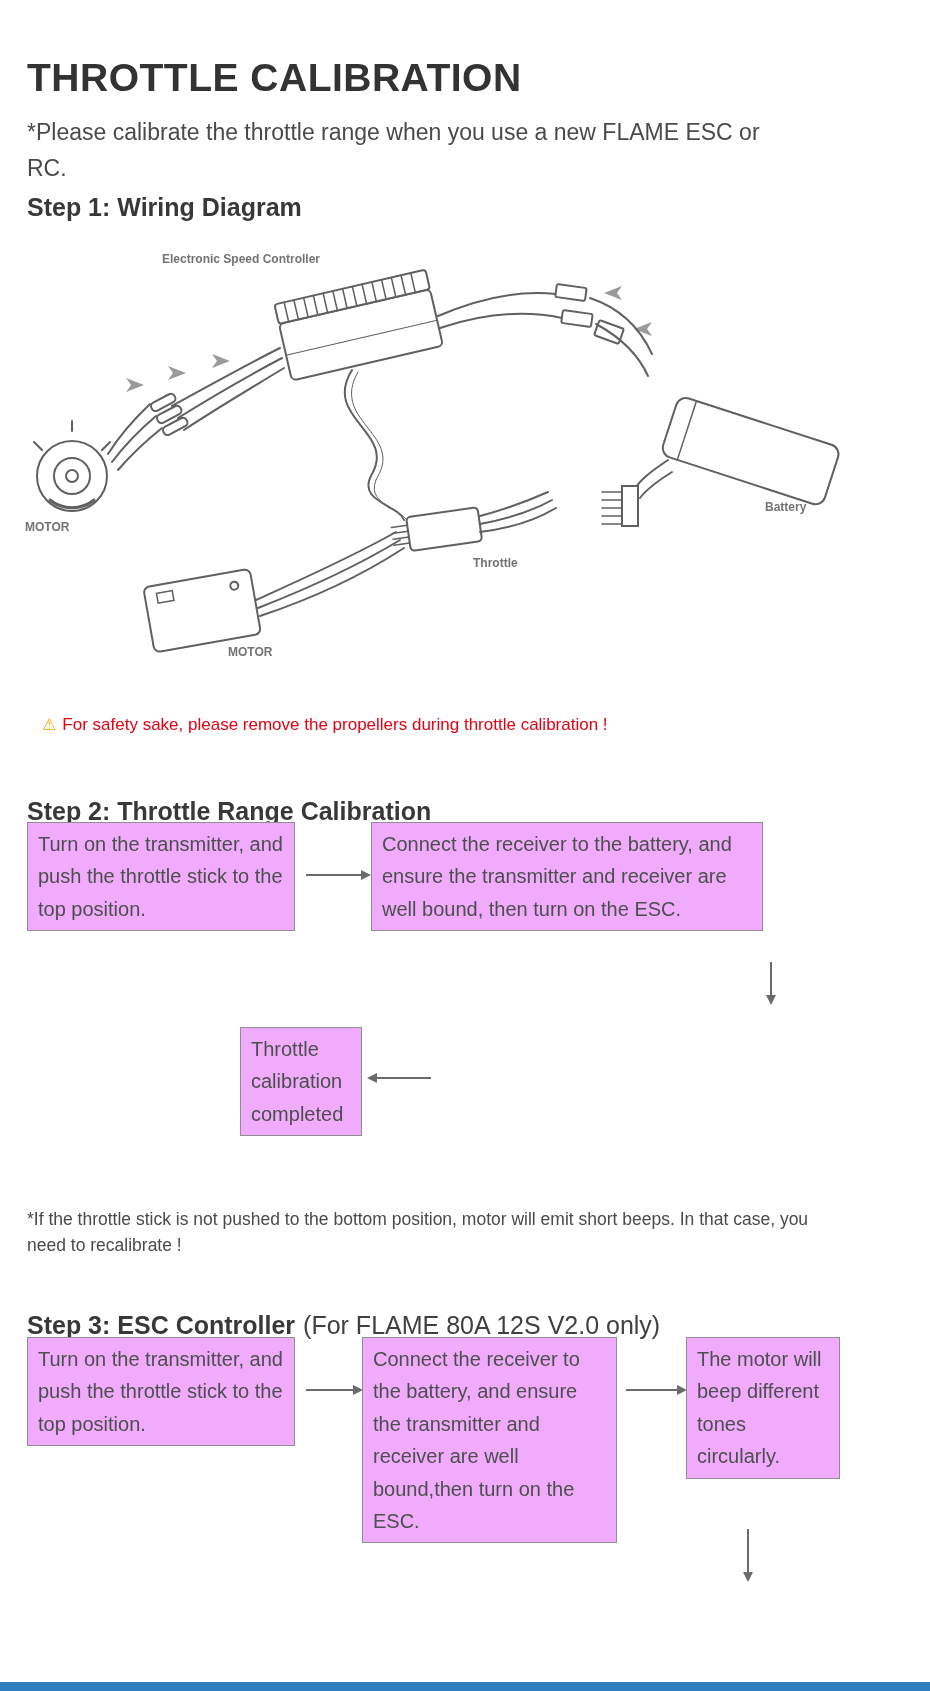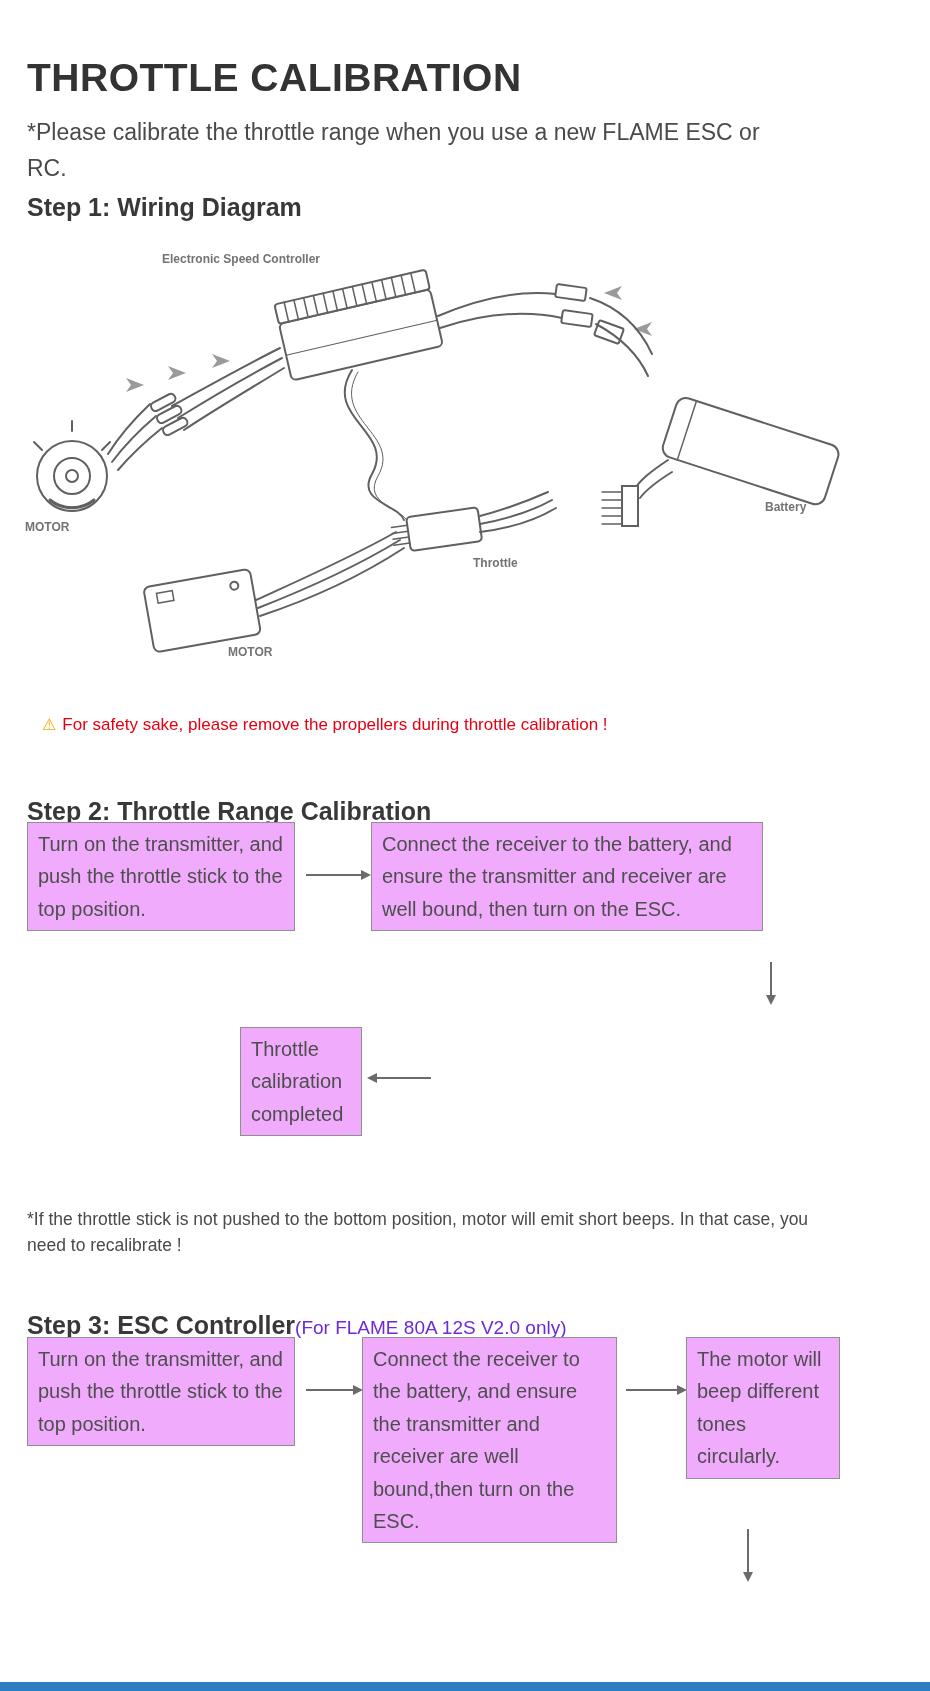--- a/index.html
+++ b/index.html
@@ -15,21 +15,21 @@
   }
   .subtitle{
     top:92px;left:27px;width:775px;font-size:23px;line-height:1.55;color:#4a4a4a;
   }
   .step-heading{
     left:27px;font-size:25px;font-weight:700;color:#383838;
   }
   #step1-heading{top:172px;}
   #step2-heading{top:776px;}
   #step3-heading{top:1290px;}
-  .heading-note{font-size:19px;font-weight:400;color:#6d28d9;}
+  .heading-note{font-size:25px;font-weight:400;color:#404040;margin-left:8px;}
 
   .diagram{top:228px;left:0;width:930px;height:455px;}
   .dlabel{position:absolute;font-size:12px;color:#737373;line-height:1.3;font-weight:bold;}
   #lbl-esc{left:158px;top:24px;width:166px;text-align:center;}
   #lbl-motor{left:25px;top:292px;}
   #lbl-battery{left:765px;top:272px;}
   #lbl-receiver{left:473px;top:328px;}
   #lbl-ubec{left:228px;top:417px;}
 
   .warning{top:698px;left:42px;font-size:17px;color:#e60012;}

